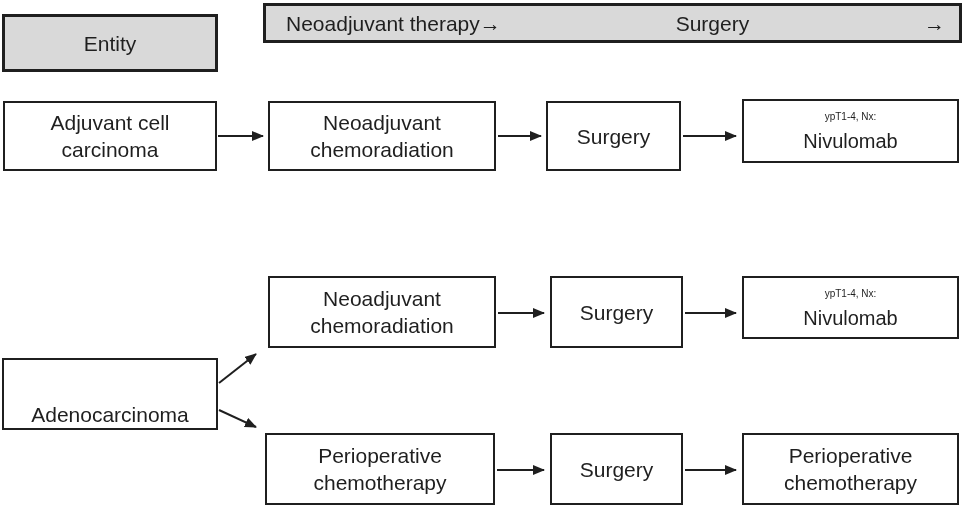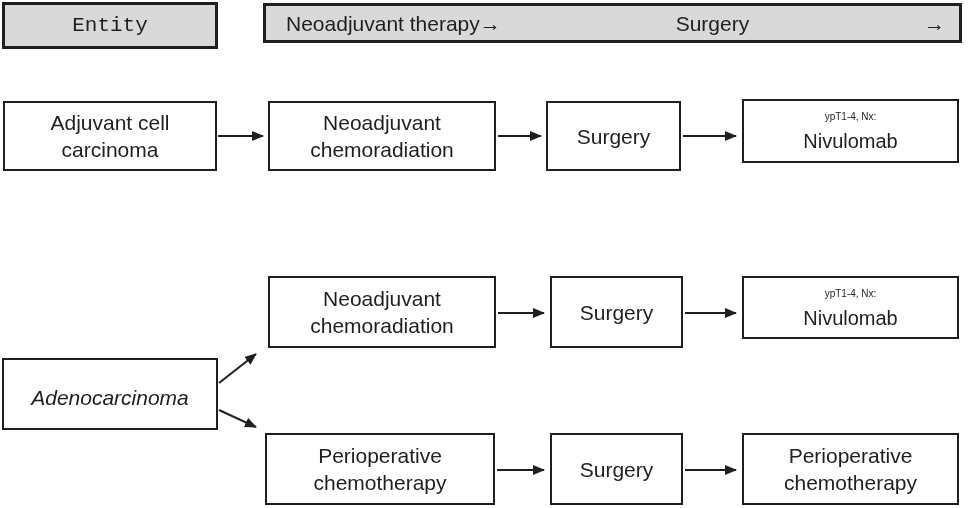--- a/index.html
+++ b/index.html
@@ -32,37 +32,37 @@
     text-align:center;
     font-size:21px;line-height:27px;
     white-space:pre-line;
   }
   .hdr{
     background:var(--header-fill);
     border-width:3px;
     flex-direction:row;
     white-space:nowrap;
   }
-  .hdr-entity{left:2px;top:2px;width:216px;height:47px;font-family:Liberation Mono, monospace;}
+  .hdr-entity{left:2px;top:14px;width:216px;height:58px;}
   .hdr-pathway{
     left:263px;top:3px;width:699px;height:40px;
     justify-content:space-between;
     padding:0 14px 0 20px;
   }
   .hdr-seg-group{display:flex;}
   .sq-entity{left:3px;top:101px;width:214px;height:70px;}
   .sq-neo{left:268px;top:101px;width:228px;height:70px;}
   .sq-surg{left:546px;top:101px;width:135px;height:70px;}
   .sq-adj{left:742px;top:99px;width:217px;height:64px;}
   .ad-neo{left:268px;top:276px;width:228px;height:72px;}
   .ad-surg{left:550px;top:276px;width:133px;height:72px;}
   .ad-adj{left:742px;top:276px;width:217px;height:63px;}
   .ad-entity{
     left:2px;top:358px;width:216px;height:72px;
-    justify-content:center;padding-top:7px;font-style:italic;
+    justify-content:flex-end;padding-top:7px;
   }
   .pe-chemo{left:265px;top:433px;width:230px;height:72px;}
   .pe-surg{left:550px;top:433px;width:133px;height:72px;}
   .pe-adj{left:742px;top:433px;width:217px;height:72px;}
   .cond{font-size:10px;line-height:20px;}
   .drug{font-size:20px;line-height:28px;}
 </style>
 </head>
 <body>
 

